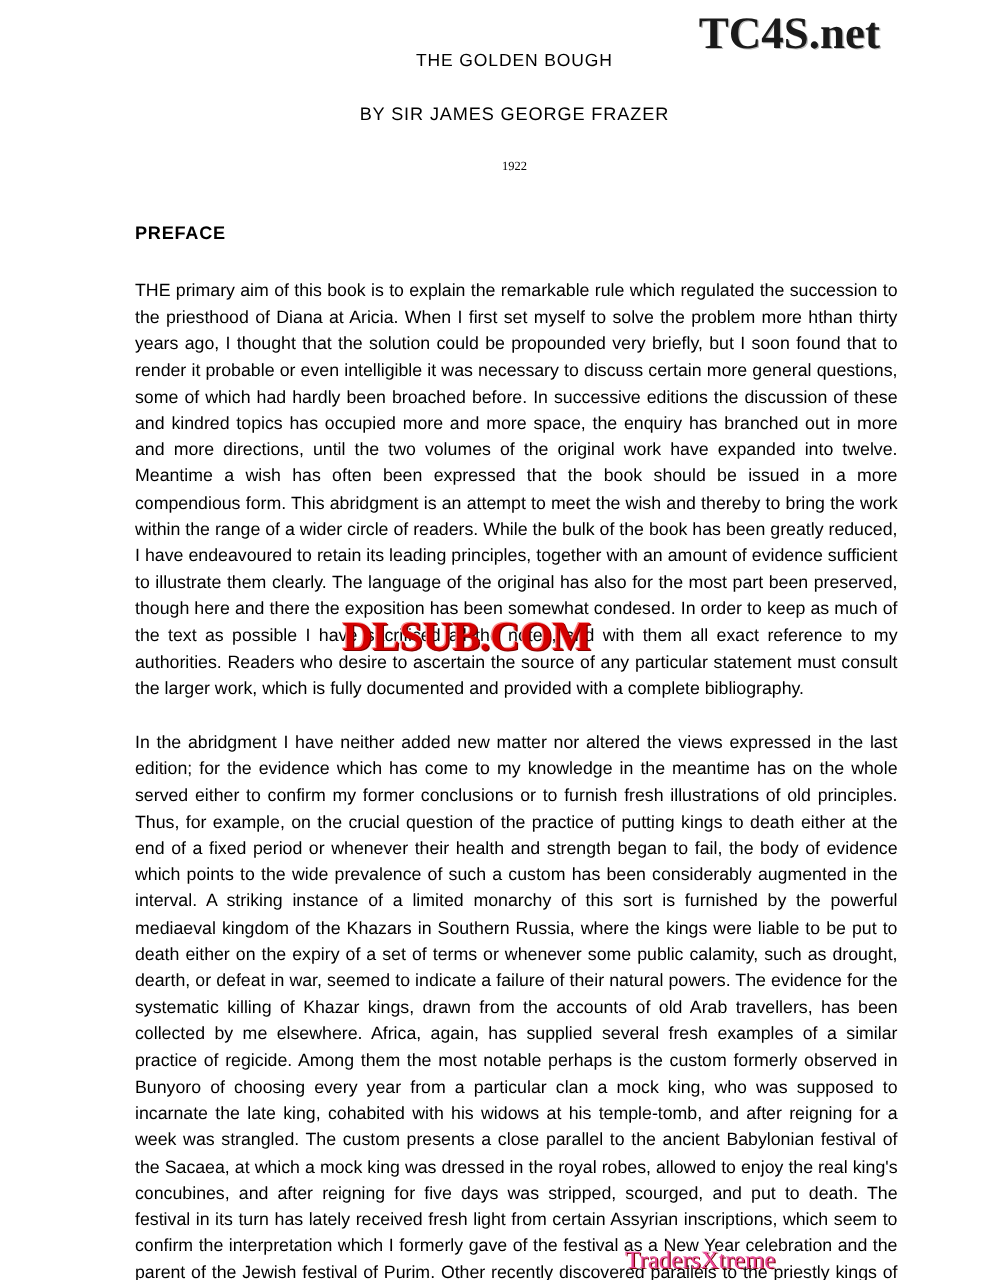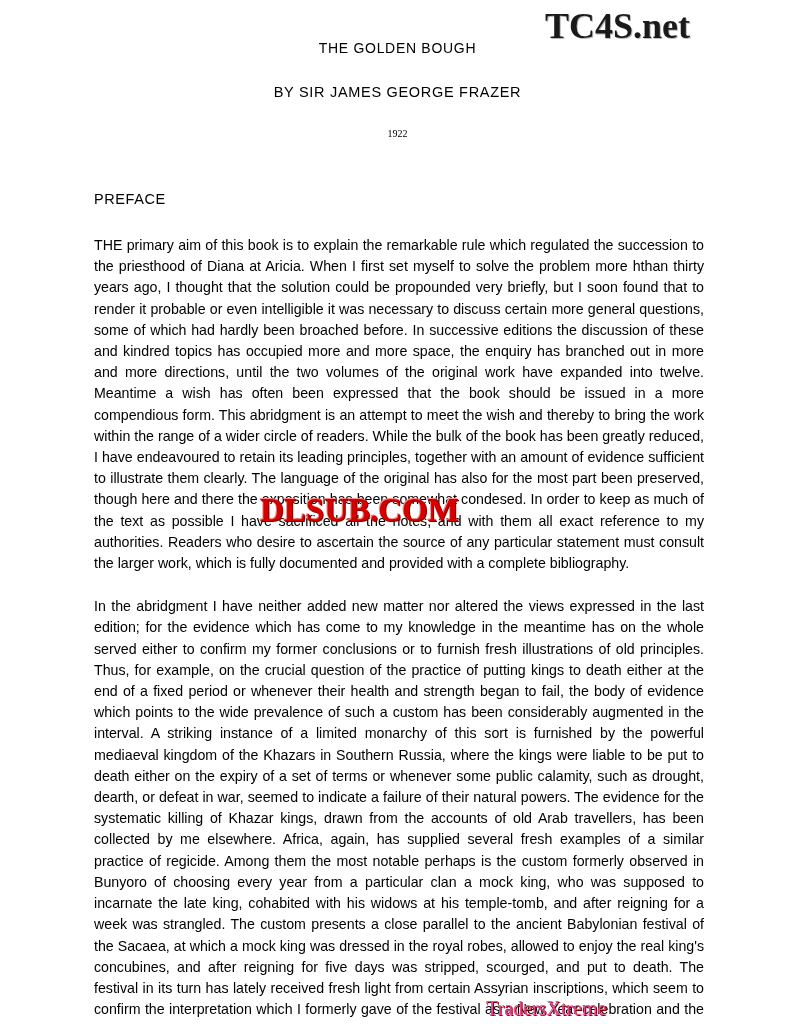--- a/index.html
+++ b/index.html
@@ -10,21 +10,21 @@
   body {
     width: 791px;
     height: 1024px;
     position: relative;
     overflow: hidden;
     font-family: "Liberation Sans", sans-serif;
     color: #000000;
   }
   .page {
     position: absolute;
-    left: 2px; top: 0;
+    left: 16px; top: 0;
     width: 704px;
     height: 1024px;
   }
   .watermark-tc4s {
     position: absolute;
     right: 16px;
     top: 6px;
     font-family: "Liberation Serif", serif;
     font-size: 36px;
     font-weight: bold;
@@ -60,22 +60,22 @@
   }
   .body-area {
     position: absolute;
     left: 92px;
     top: 175px;
     width: 610px;
   }
   .section-heading {
     font-size: 14.5px;
     letter-spacing: 0.6px;
-    margin: 16px 0 28px 0;
-    font-weight: normal;
+    margin: 4px 0 28px 0;
+    font-weight: bold;
   }
   p.para {
     font-size: 14.2px;
     line-height: 21.2px;
     margin: 0 0 22px 0;
     text-align: justify;
     text-justify: inter-word;
     hyphens: none;
   }
   p.para:last-child {

